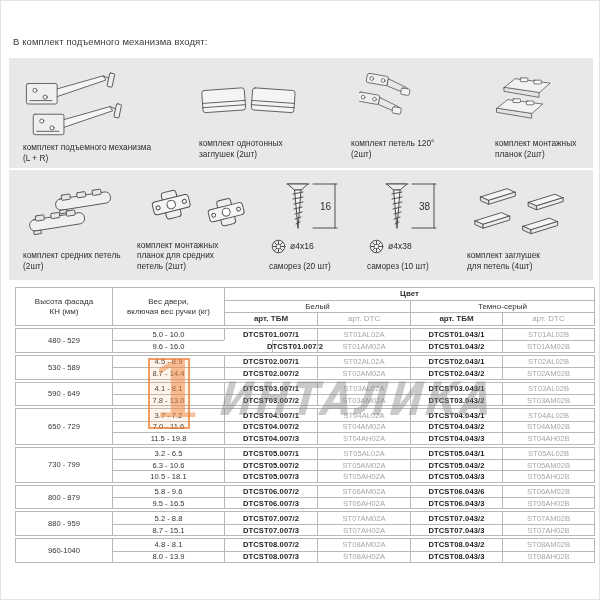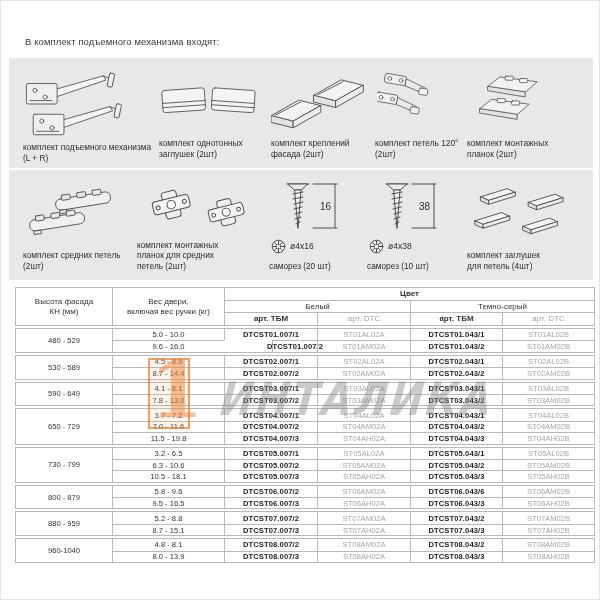--- a/index.html
+++ b/index.html
@@ -1,19 +1,19 @@
 <!DOCTYPE html>
 <html><head>
 <meta charset="utf-8">
 <style>
   html,body{margin:0;padding:0;background:#fff;}
   body{width:600px;height:600px;font-family:"Liberation Sans",sans-serif;position:relative;overflow:hidden;}
   .frame{position:absolute;left:0;top:0;width:598px;height:598px;border:1px solid #e3e3e3;background:#fff;}
 
-  .title{position:absolute;left:24px;top:35px;font-size:9.5px;color:#3a3a3a;letter-spacing:.1px;}
+  .title{position:absolute;left:12px;top:35px;font-size:9.5px;color:#3a3a3a;letter-spacing:.1px;}
 
   .panel{position:absolute;left:8px;width:556px;height:93px;background:#e8e8e8;display:flex;justify-content:space-between;padding:8px 14px 9px 14px;}
   #panel-0{top:57px;}
   #panel-1{top:169px;}
   .kit-item{display:flex;flex-direction:column;position:relative;}
   .kit-icon{flex:1;display:flex;align-items:center;justify-content:center;}
   .kit-caption{font-size:8.3px;line-height:10.5px;color:#2d2d2d;}
   #panel-0 .kit-item:nth-child(1){width:128px}
   #panel-0 .kit-item:nth-child(2){width:104px}
   #panel-0 .kit-item:nth-child(3){width:96px}
@@ -107,41 +107,20 @@
                 <line x1="62" y1="25" x2="112" y2="25"></line>
                 <line x1="62" y1="30" x2="112" y2="30"></line>
               </g>
             </g>
           </svg>
         </div>
         <div class="kit-caption">комплект однотонных заглушек (2шт)</div>
       </div>
       <div class="kit-item">
         <div class="kit-icon">
-          <svg width="104" height="62" viewBox="0 0 104 62">
-            <g stroke="#4e4e4e" stroke-width="1" stroke-linejoin="round" stroke-linecap="round" fill="none">
-              <g transform="translate(0,24)">
-  <polygon points="0,22 30,5 54,11 24,28" fill="#f4f4f4"></polygon>
-  <polygon points="0,22 0,29 24,35 24,28" fill="#e3e3e3"></polygon>
-  <polygon points="24,28 24,35 54,18 54,11" fill="#ededed"></polygon>
-  <path d="M5,21 L32,7" fill="none"></path>
-              </g>
-              <g transform="translate(46,2)">
-  <polygon points="0,22 30,5 54,11 24,28" fill="#f4f4f4"></polygon>
-  <polygon points="0,22 0,29 24,35 24,28" fill="#e3e3e3"></polygon>
-  <polygon points="24,28 24,35 54,18 54,11" fill="#ededed"></polygon>
-  <path d="M5,21 L32,7" fill="none"></path>
-              </g>
-            </g>
-          </svg>
-        </div>
-        <div class="kit-caption">комплект креплений фасада (2шт)</div>
-      </div>
-      <div class="kit-item">
-        <div class="kit-icon">
           <svg width="80" height="58" viewBox="0 0 80 58">
             <g stroke="#4e4e4e" stroke-width="1" stroke-linejoin="round" stroke-linecap="round" fill="none" transform="scale(0.72)">
               <g transform="translate(12,0) rotate(10)">
   <rect x="0" y="0" width="30" height="13" rx="3" fill="#efefef"></rect>
   <circle cx="7" cy="6.5" r="2.6" fill="#fff"></circle>
                 <circle cx="23" cy="6.5" r="2.6" fill="#fff"></circle>
   <polygon points="30,3 58,11 58,19 30,13" fill="#e9e9e9"></polygon>
   <rect x="50" y="12" width="12" height="9" rx="2" fill="#f3f3f3"></rect>
               </g>
               <g transform="translate(0,26) rotate(10)">

